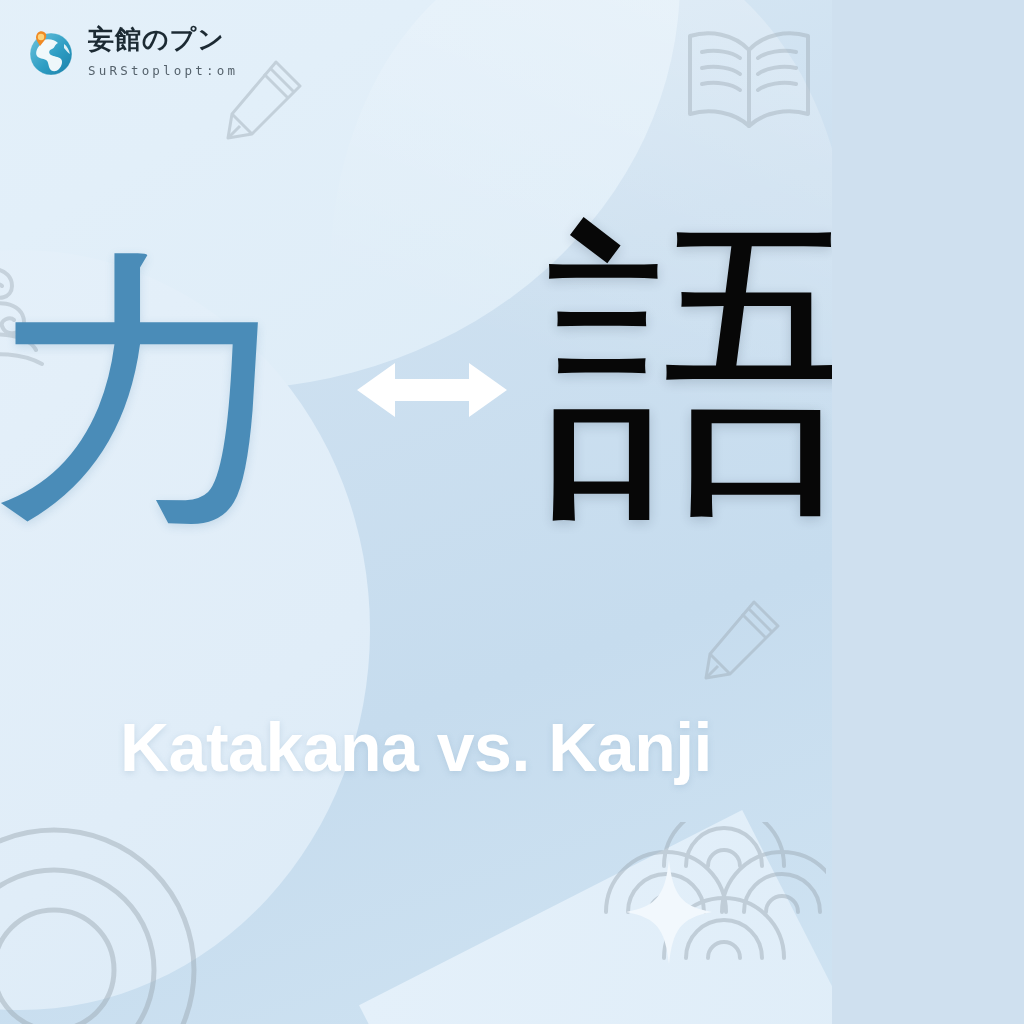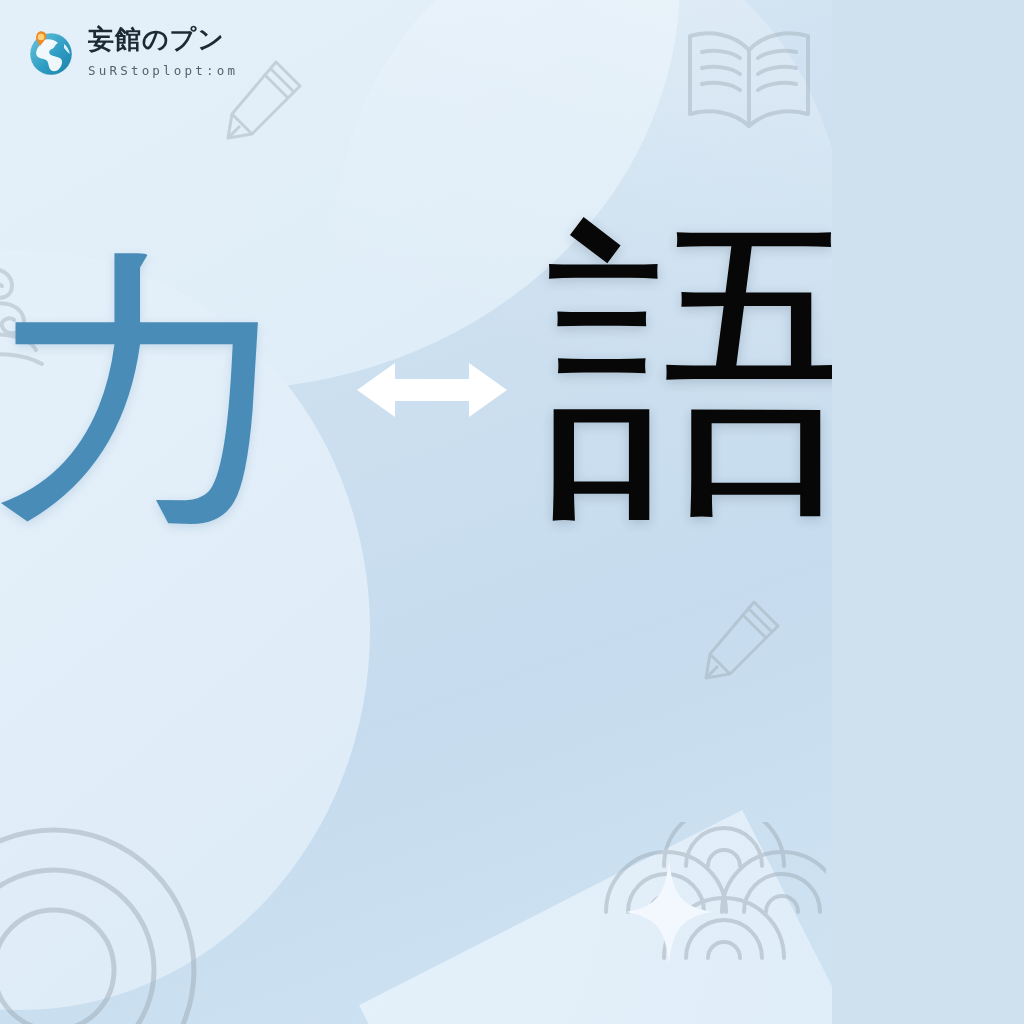--- a/index.html
+++ b/index.html
@@ -216,15 +216,16 @@
     <span class="glyph glyph-katakana">カ</span>
     <span class="arrow">
       <svg width="150" height="66" viewBox="0 0 150 66">
         <path d="M0 33 L38 6 L38 22 L112 22 L112 6 L150 33 L112 60 L112 44 L38 44 L38 60 Z" fill="#ffffff"></path>
       </svg>
     </span>
     <span class="glyph glyph-kanji">語</span>
   </div>
 
   <div class="titles">
+    <h1 class="main-title">Katakana vs. Kanji</h1>
   </div>
 
 </div>
 
 </body></html>

